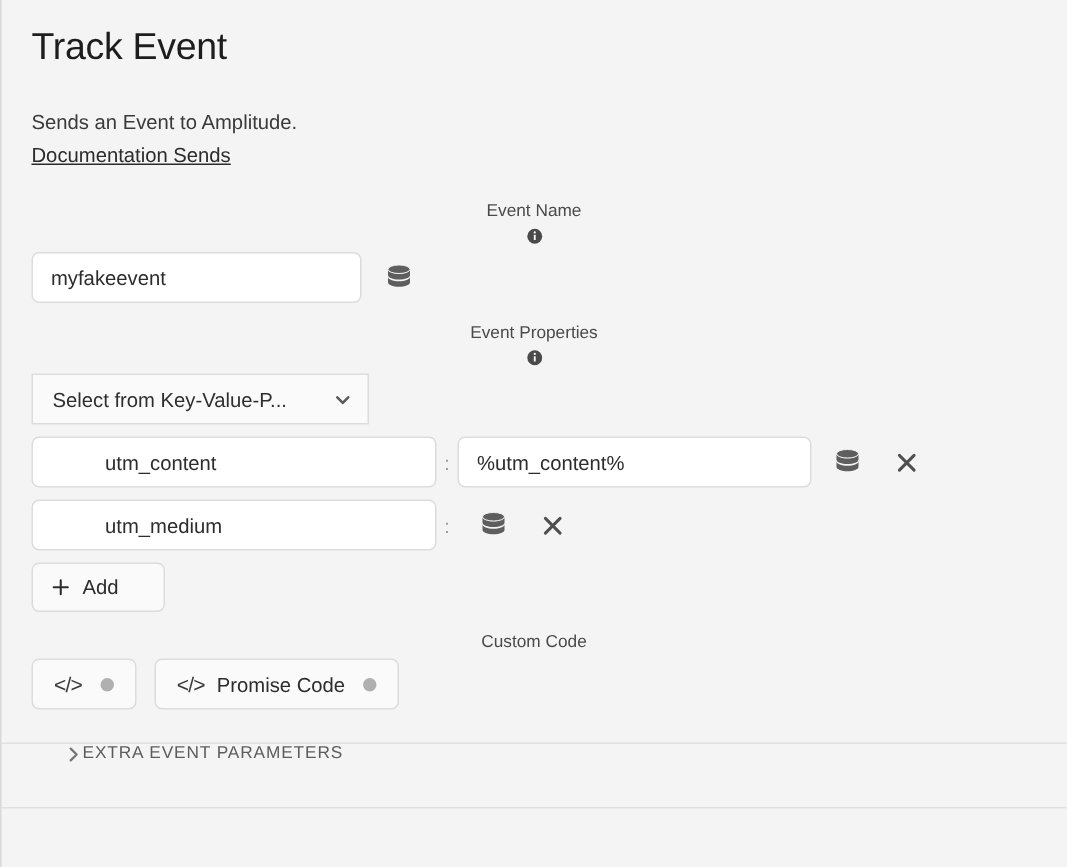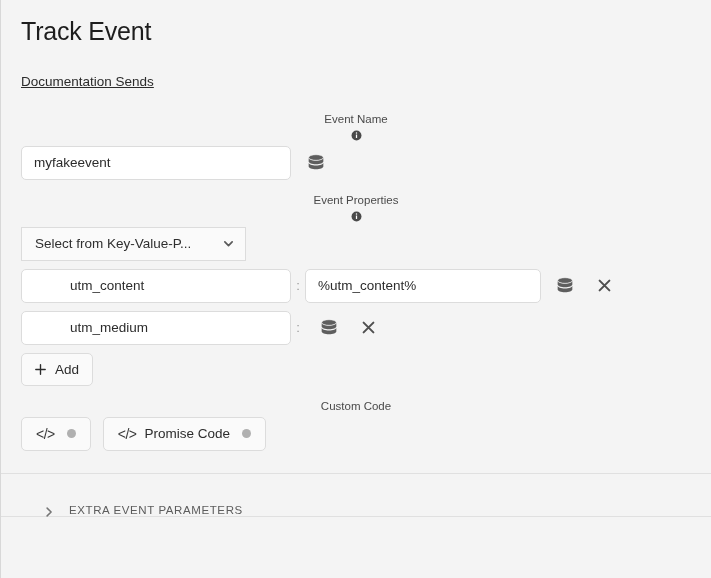--- a/index.html
+++ b/index.html
@@ -79,21 +79,21 @@
     font-size: 13.5px;
     color: #2c2c2c;
   }
   .row-flex {
     display: flex;
     align-items: center;
   }
   .event-name-row {
     margin-bottom: 14px;
   }
-  .event-name-input { width: 270px; }
+  .event-name-input { width: 220px; }
 
   .db-icon {
     width: 22px;
     height: 22px;
     margin-left: 14px;
     flex: 0 0 auto;
     cursor: pointer;
   }
 
   
@@ -136,21 +136,21 @@
     height: 17px;
     margin-left: 20px;
     flex: 0 0 auto;
     cursor: pointer;
   }
   .kv-row .db-icon { margin-left: 13px; }
 
   
   .add-btn {
     margin-top: 6px;
-    width: 72px;
+    width: 89px;
     height: 33px;
     box-sizing: border-box;
     background: #fafafa;
     border: 1px solid #dcdcdc;
     border-radius: 5px;
     display: flex;
     align-items: center;
     gap: 8px;
     padding-left: 12px;
     font-size: 13.5px;
@@ -195,41 +195,41 @@
   }
 
   
   .divider {
     height: 1px;
     background: #e0e0e0;
     margin: 0 -20px;
   }
   .accordion {
     display: flex;
-    align-items: flex-end;
-    gap: 14px;
+    align-items: flex-start;
     height: 42px;
     padding-left: 22px;
     cursor: pointer;
   }
   .chev-right { width: 12px; height: 12px; }
   .accordion-label {
     font-size: 11.5px;
     letter-spacing: 0.6px;
     color: #5c5c5c;
   }
 </style>
 </head>
 <body>
 
 <div id="app">
   <div class="inner">
 
     
     <h1 class="page-title">Track Event</h1>
+    <p class="desc">Sends an Event to Amplitude.</p>
     <a class="doc-link">Documentation Sends</a>
 
     
     <div class="field-label">
       <span>Event Name</span>
       <span class="info-icon">
         <svg viewBox="0 0 16 16" width="11" height="11">
           <circle cx="8" cy="8" r="7.2" fill="#4a4a4a"></circle>
           <rect x="7.1" y="6.6" width="1.8" height="5" fill="#ffffff"></rect>
           <circle cx="8" cy="4.3" r="1.05" fill="#ffffff"></circle>

